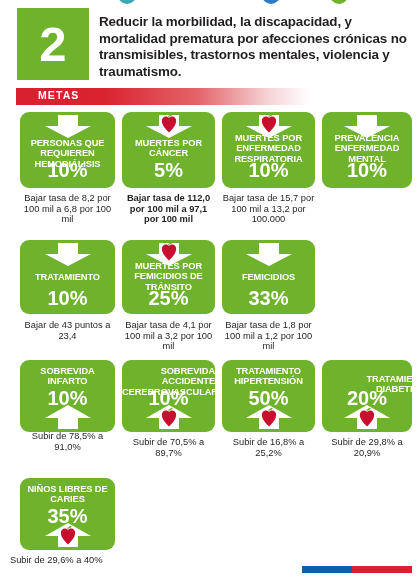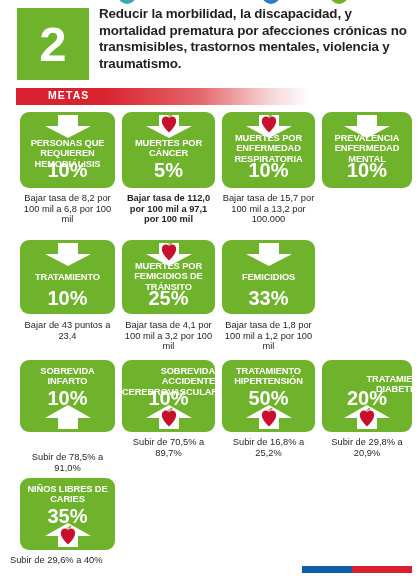--- a/index.html
+++ b/index.html
@@ -16,32 +16,32 @@
   .topcut i{position:absolute;top:-14px;width:18px;height:18px;border-radius:50%;display:block;}
 
   
   .header{position:absolute;left:0;top:6px;width:420px;height:76px;}
   .numbox{
     position:absolute;left:17px;top:2px;width:72px;height:72px;
     background:#6FB22B;color:#ffffff;
     font-size:49px;font-weight:bold;line-height:72px;text-align:center;
   }
   .headline{
-    position:absolute;left:99px;top:0px;width:310px;
+    position:absolute;left:99px;top:8px;width:310px;
     font-size:13.4px;line-height:16.6px;color:#231f20;font-weight:600;
     letter-spacing:-0.15px;
   }
 
   
   .metas-bar{
     position:absolute;left:16px;top:88px;width:294px;height:17px;
     background:linear-gradient(to right,#D8202F 0%,#D9232F 30%,#E4656A 62%,#F6D4D5 86%,#ffffff 100%);
   }
   .metas-bar span{
-    position:absolute;left:32px;top:1px;
+    position:absolute;left:22px;top:1px;
     font-size:10.5px;font-weight:bold;color:#ffffff;letter-spacing:1.1px;
   }
 
   
   .card{position:absolute;}
   .box{
     position:absolute;left:0;top:0;width:100%;
     background:#6FB22B;border-radius:9px;
     box-sizing:border-box;
   }
@@ -208,21 +208,21 @@
     </div>
     <div class="card" style="left: 20px; top: 360px; width: 95px;">
       <div class="box" style="height: 72px;">
         <div class="arrow-up" style="bottom: 3px;">
           <div class="head"></div>
           <div class="stem"></div>
         </div>
       </div>
       <div class="ttl" style="top: 6px;">SOBREVIDA INFARTO</div>
       <div class="pct" style="top: 28px;">10%</div>
-      <div class="cap" style="top: 92px;">Subir de 78,5% a 91,0%</div>
+      <div class="cap" style="top: 71px;">Subir de 78,5% a 91,0%</div>
     </div>
     <div class="card" style="left: 122px; top: 360px; width: 93px;">
       <div class="box" style="height: 72px;">
         <div class="arrow-up" style="bottom: 3px;">
           <div class="head"></div>
           <div class="stem"></div>
         </div>
         <div class="apple" style="left: 50%; margin-left: -10px; top: 47px;">
           <svg width="20" height="21" viewBox="0 0 20 21" xmlns="http://www.w3.org/2000/svg">
             <path d="M10 3.2 C10.6 1.4 12.3 0.4 13.6 0.9 C13.3 2.6 11.9 3.5 10.4 3.4 Z" fill="#6FB22B"></path>

